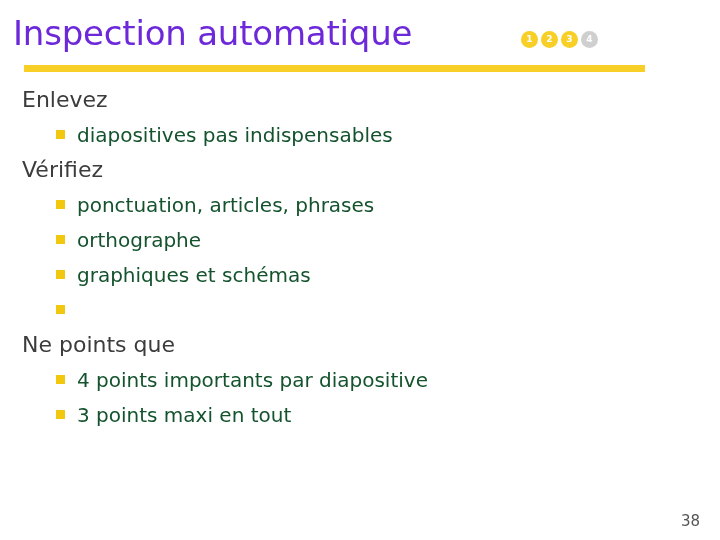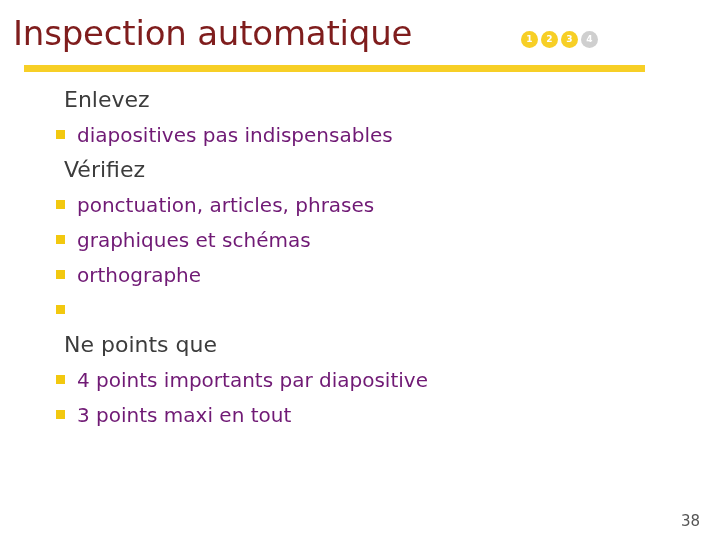--- a/index.html
+++ b/index.html
@@ -32,21 +32,21 @@
     height: 78px;
   }
 
   .slide-title {
     position: absolute;
     left: 13px;
     top: 11px;
     font-size: 34px;
     line-height: 44px;
     font-weight: 400;
-    color: #7f1d1d;
+    color: #6d28d9;
     letter-spacing: -0.2px;
     white-space: nowrap;
   }
 
   .step-indicator {
     position: absolute;
     left: 521px;
     top: 31px;
     display: flex;
     flex-direction: row;
@@ -90,35 +90,34 @@
   .list-row {
     position: relative;
     height: 35px;
     display: flex;
     align-items: center;
     white-space: nowrap;
   }
 
   .list-row.level1 {
     padding-left: 22px;
-    margin-left: 42px;
   }
   .list-row.level1 .row-text {
     font-size: 22px;
     line-height: 28px;
     color: #3c3c3c;
   }
 
   .list-row.level2 {
     padding-left: 56px;
   }
   .list-row.level2 .row-text {
     font-size: 20px;
     line-height: 26px;
-    color: #701a75;
+    color: #14532d;
   }
 
   .bullet-marker {
     width: 9px;
     height: 9px;
     background: #f2c80f;
     margin-right: 12px;
     flex: 0 0 auto;
     display: inline-block;
   }
@@ -163,25 +162,25 @@
       </div>
       <div class="list-row level1">
         <span class="row-text">Vérifiez</span>
       </div>
       <div class="list-row level2">
         <span class="bullet-marker"></span>
         <span class="row-text">ponctuation, articles, phrases</span>
       </div>
       <div class="list-row level2">
         <span class="bullet-marker"></span>
-        <span class="row-text">graphiques et schémas</span>
+        <span class="row-text">orthographe</span>
       </div>
       <div class="list-row level2">
         <span class="bullet-marker"></span>
-        <span class="row-text">orthographe</span>
+        <span class="row-text">graphiques et schémas</span>
       </div>
       <div class="list-row level2">
         <span class="bullet-marker"></span>
       </div>
       <div class="list-row level1">
         <span class="row-text">Ne points que</span>
       </div>
       <div class="list-row level2">
         <span class="bullet-marker"></span>
         <span class="row-text">4 points importants par diapositive</span>

